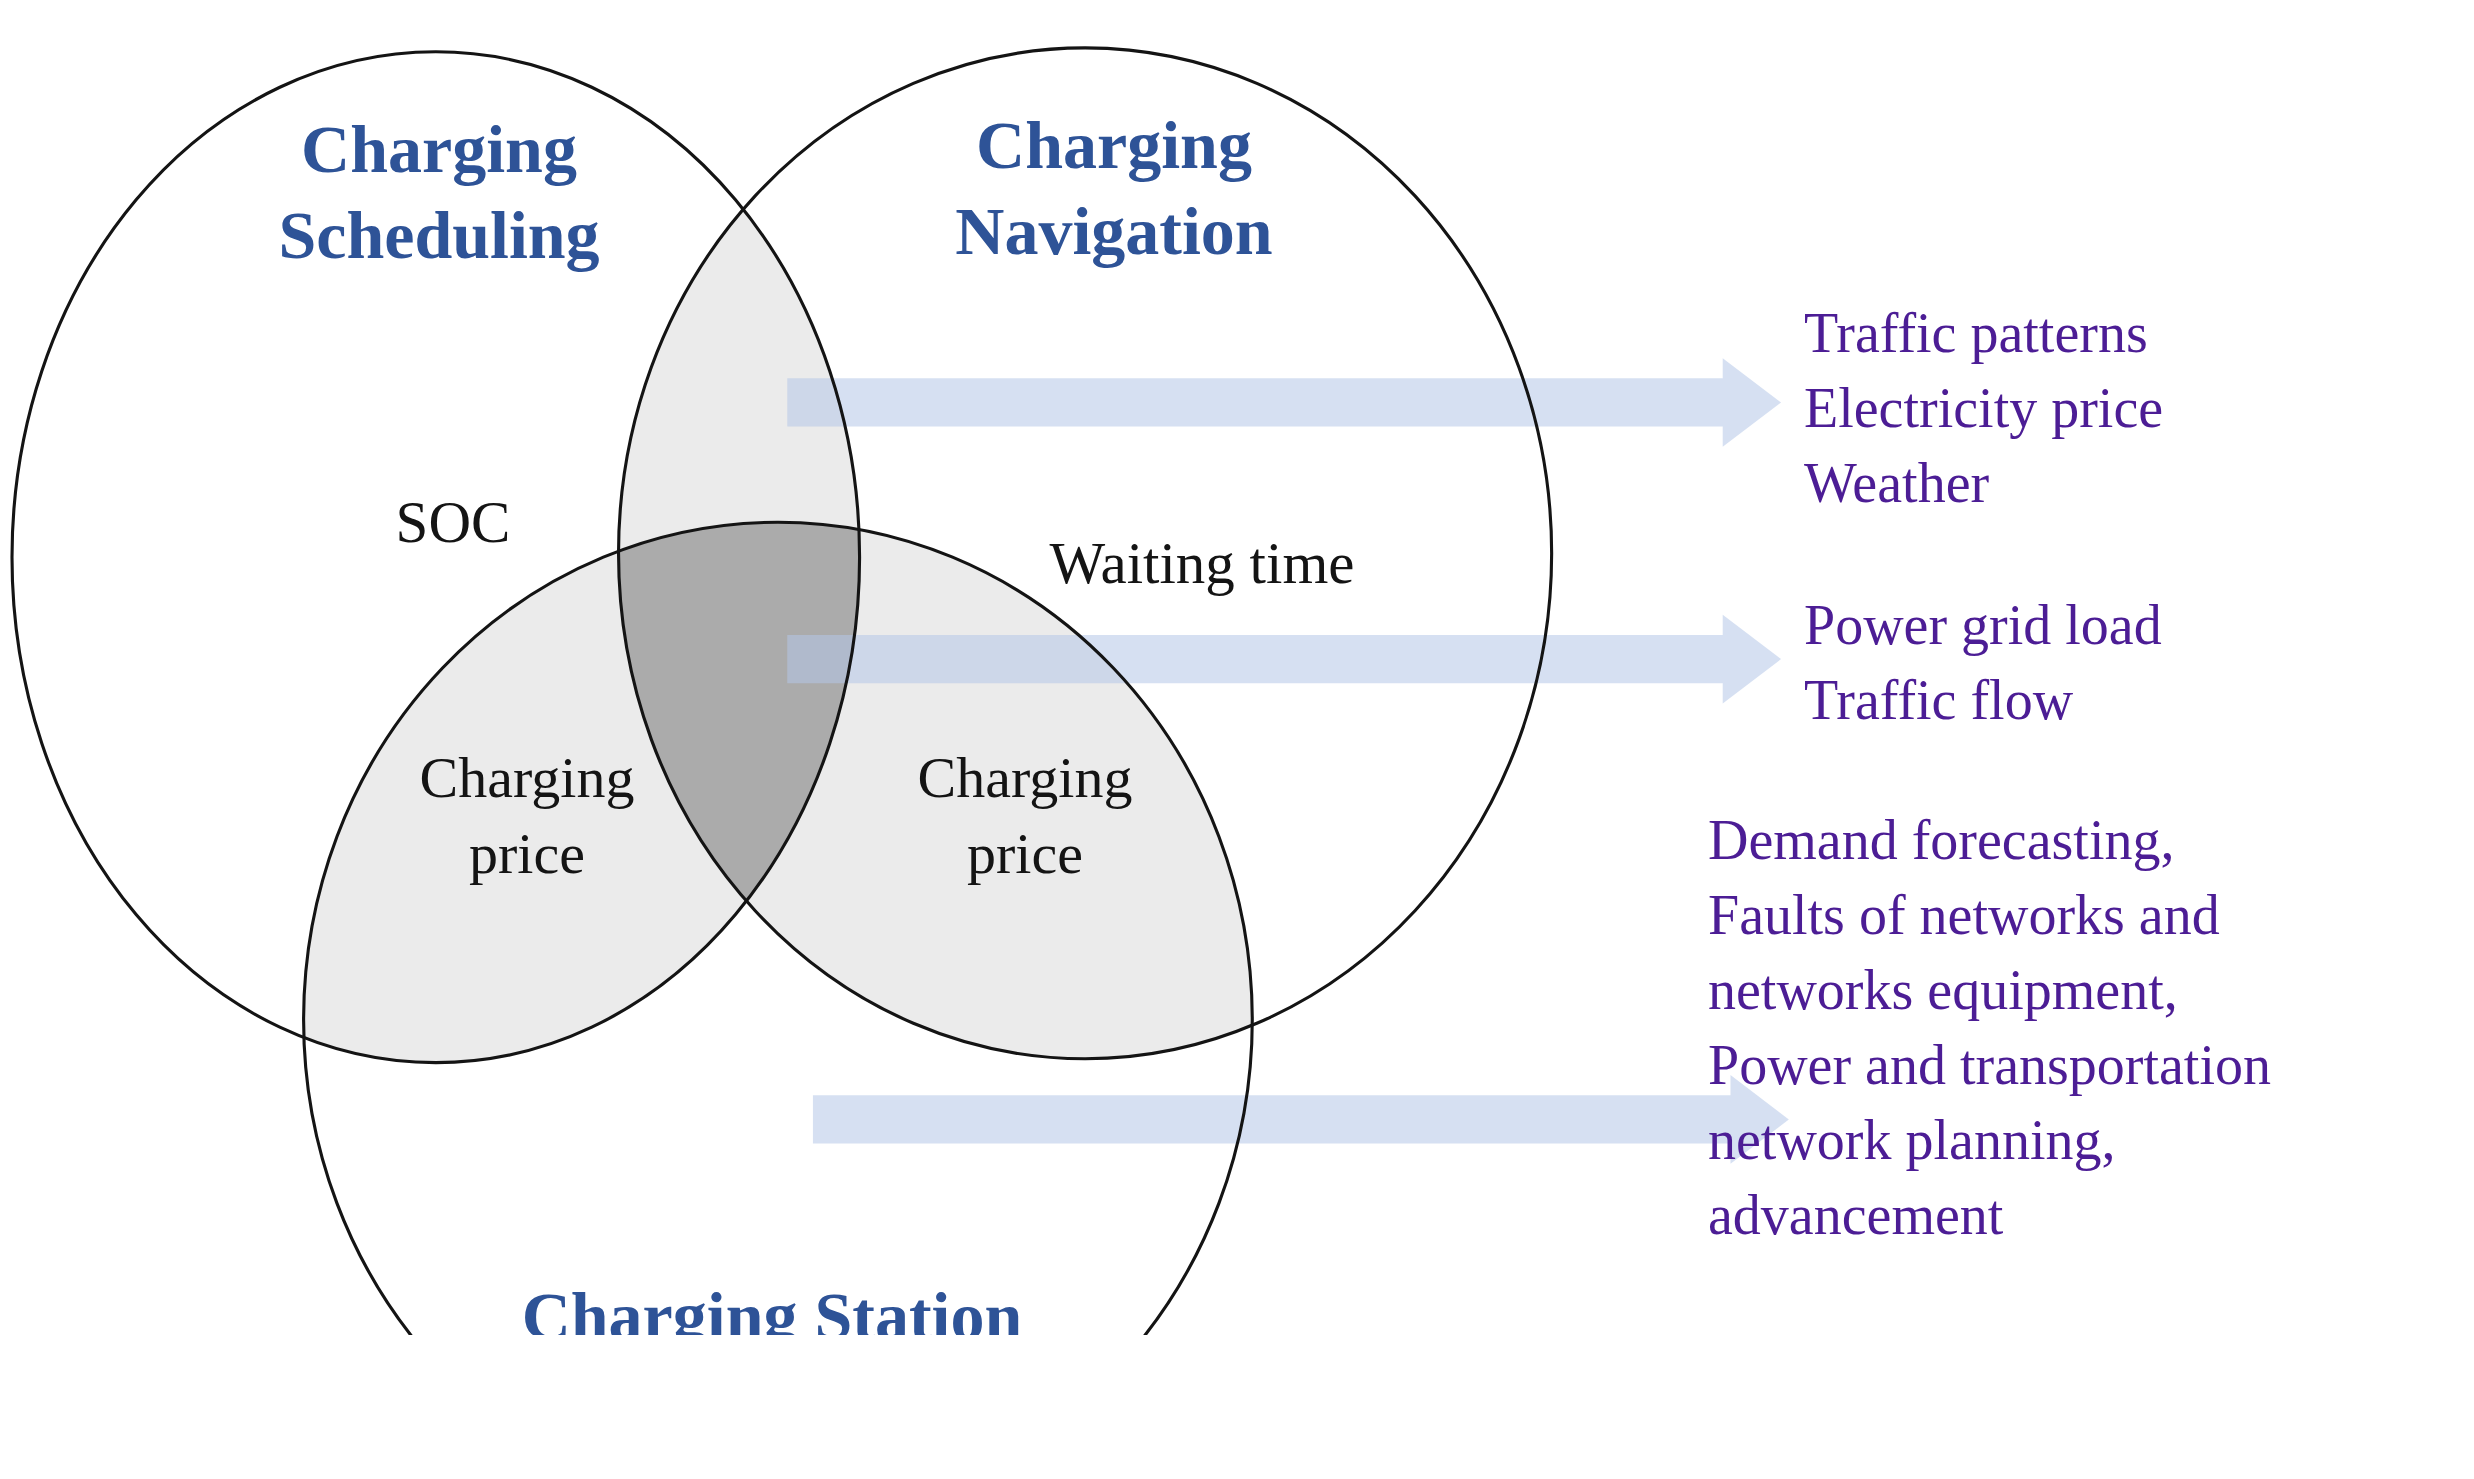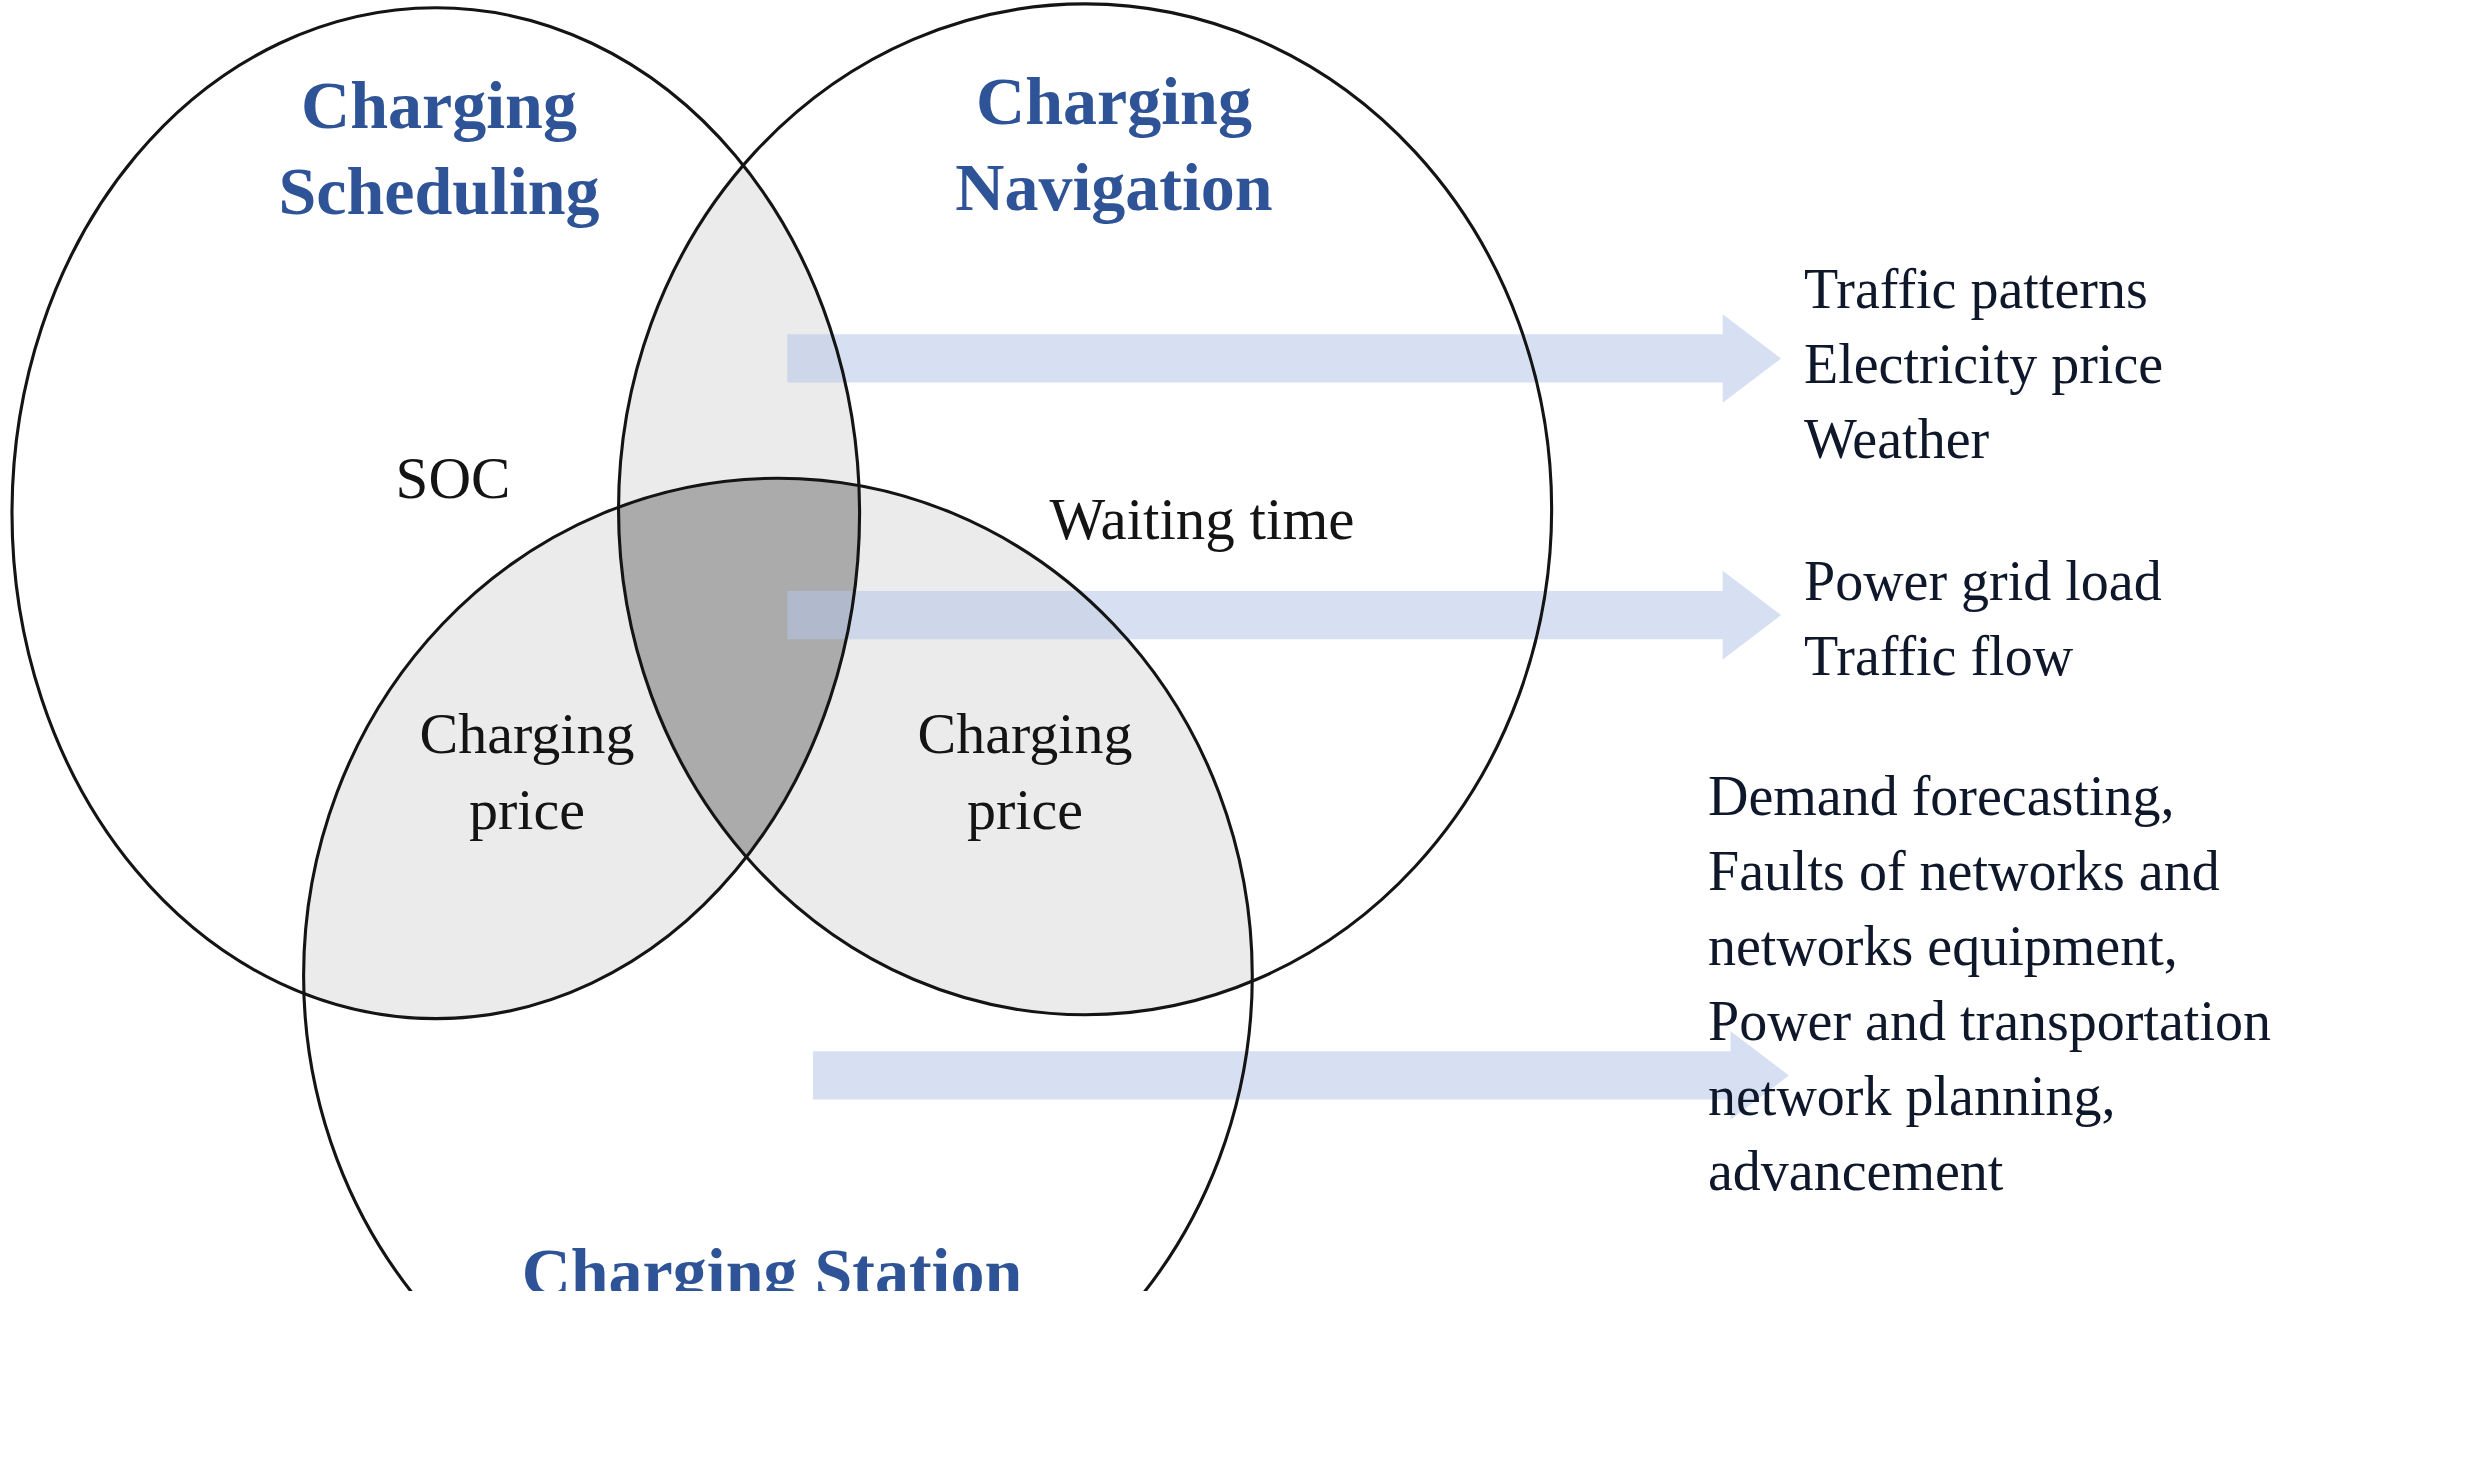--- a/index.html
+++ b/index.html
@@ -7,20 +7,21 @@
     padding: 0;
     background: #ffffff;
   }
   #stage {
     position: relative;
     width: 2475px;
     height: 1291px;
     background: #ffffff;
     font-family: "Liberation Serif", "DejaVu Serif", serif;
     overflow: hidden;
+    margin-top: 44px;
   }
   #venn-svg {
     position: absolute;
     left: 0;
     top: 0;
   }
   .abs {
     position: absolute;
     white-space: nowrap;
   }
@@ -38,21 +39,21 @@
     color: #141414;
     font-size: 59px;
     line-height: 76px;
   }
   .region-label-2line {
     color: #141414;
     font-size: 58px;
     line-height: 76px;
   }
   .right-block {
-    color: #0f172a;
+    color: #4c1d95;
     font-size: 56px;
     line-height: 75px;
     text-align: left;
   }
 </style>
 </head>
 <body>
 
 <div id="stage">
 

